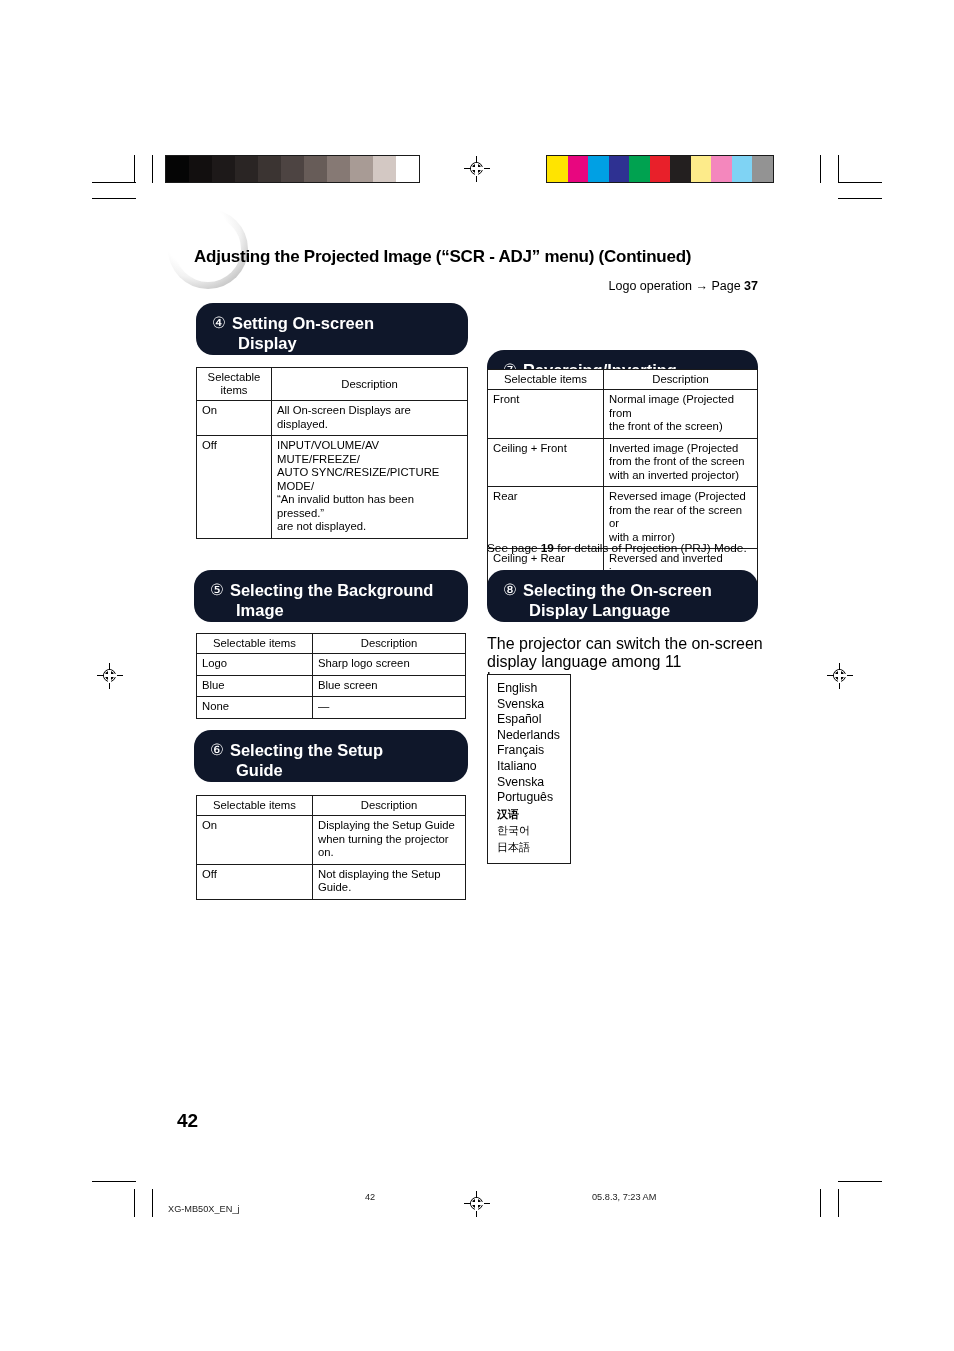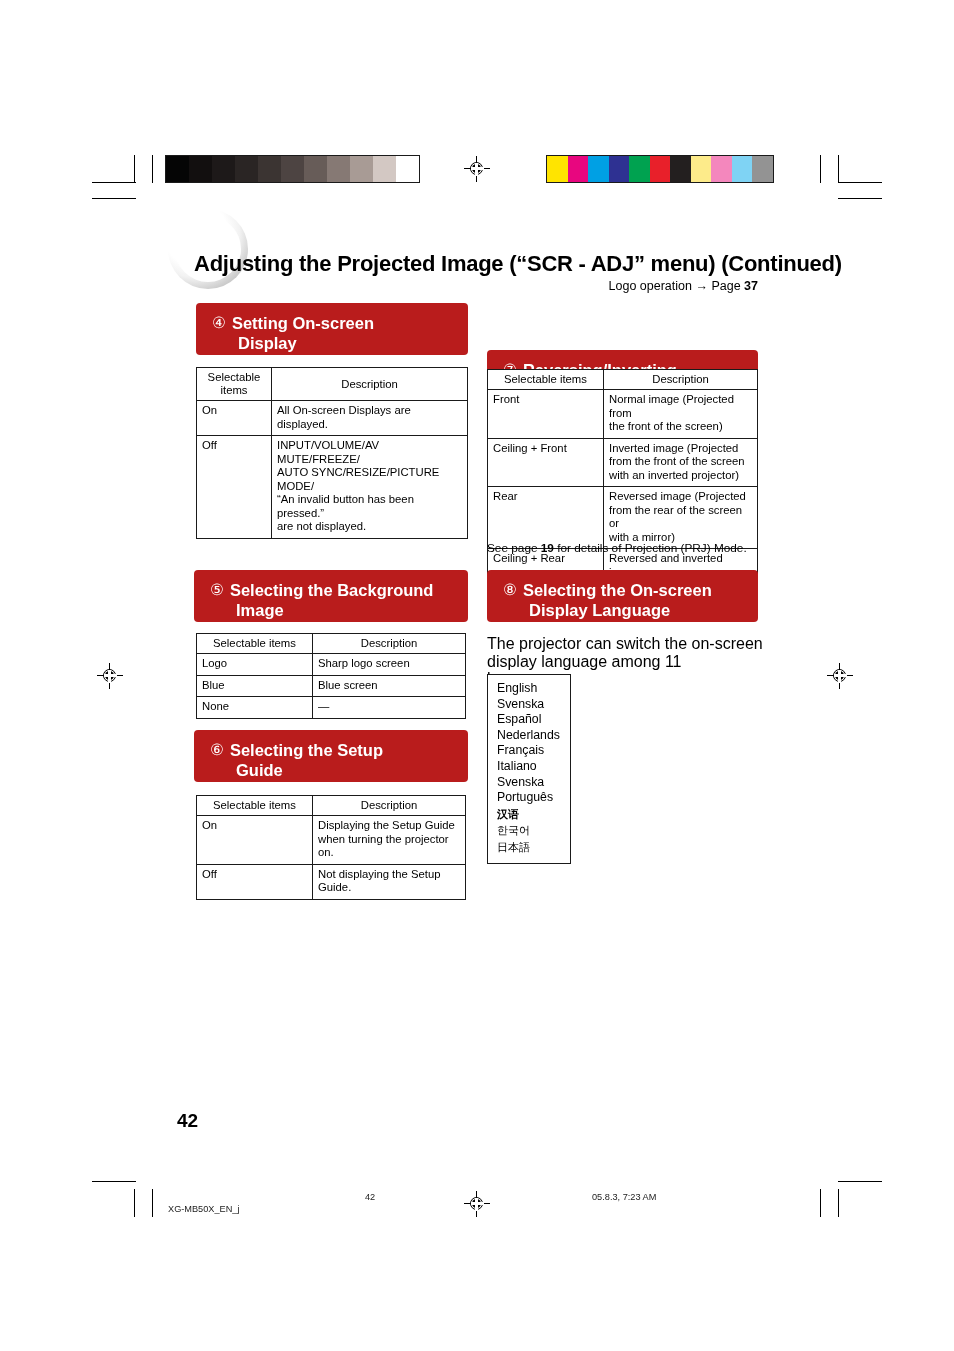--- a/index.html
+++ b/index.html
@@ -61,40 +61,40 @@
   .title-circle::after {
     content: "";
     position: absolute;
     left: 7px; top: 7px; right: 7px; bottom: 7px;
     border-radius: 50%;
     background: #ffffff;
   }
   .page-title {
     position: absolute;
     left: 194px; top: 236px;
-    font-size: 22px;
+    font-size: 17px;
     font-weight: bold;
     letter-spacing: -0.25px;
     white-space: nowrap;
     z-index: 3;
   }
   .menu-op {
     position: absolute;
     left: 0; top: 279px;
     width: 758px;
     text-align: right;
     font-size: 12.5px;
   }
   .menu-op b { font-weight: bold; }
 
   
   .sec-head {
     position: absolute;
-    background: #b91c1c;
-    border-radius: 4px;
+    background: #0f172a;
+    border-radius: 17px;
     color: #fff;
     font-weight: bold;
     font-size: 16.5px;
     line-height: 20px;
     box-sizing: border-box;
     padding: 10px 14px 10px 16px;
   }
   .sec-head .num {
     display: inline-block;
     font-size: 15.5px;

